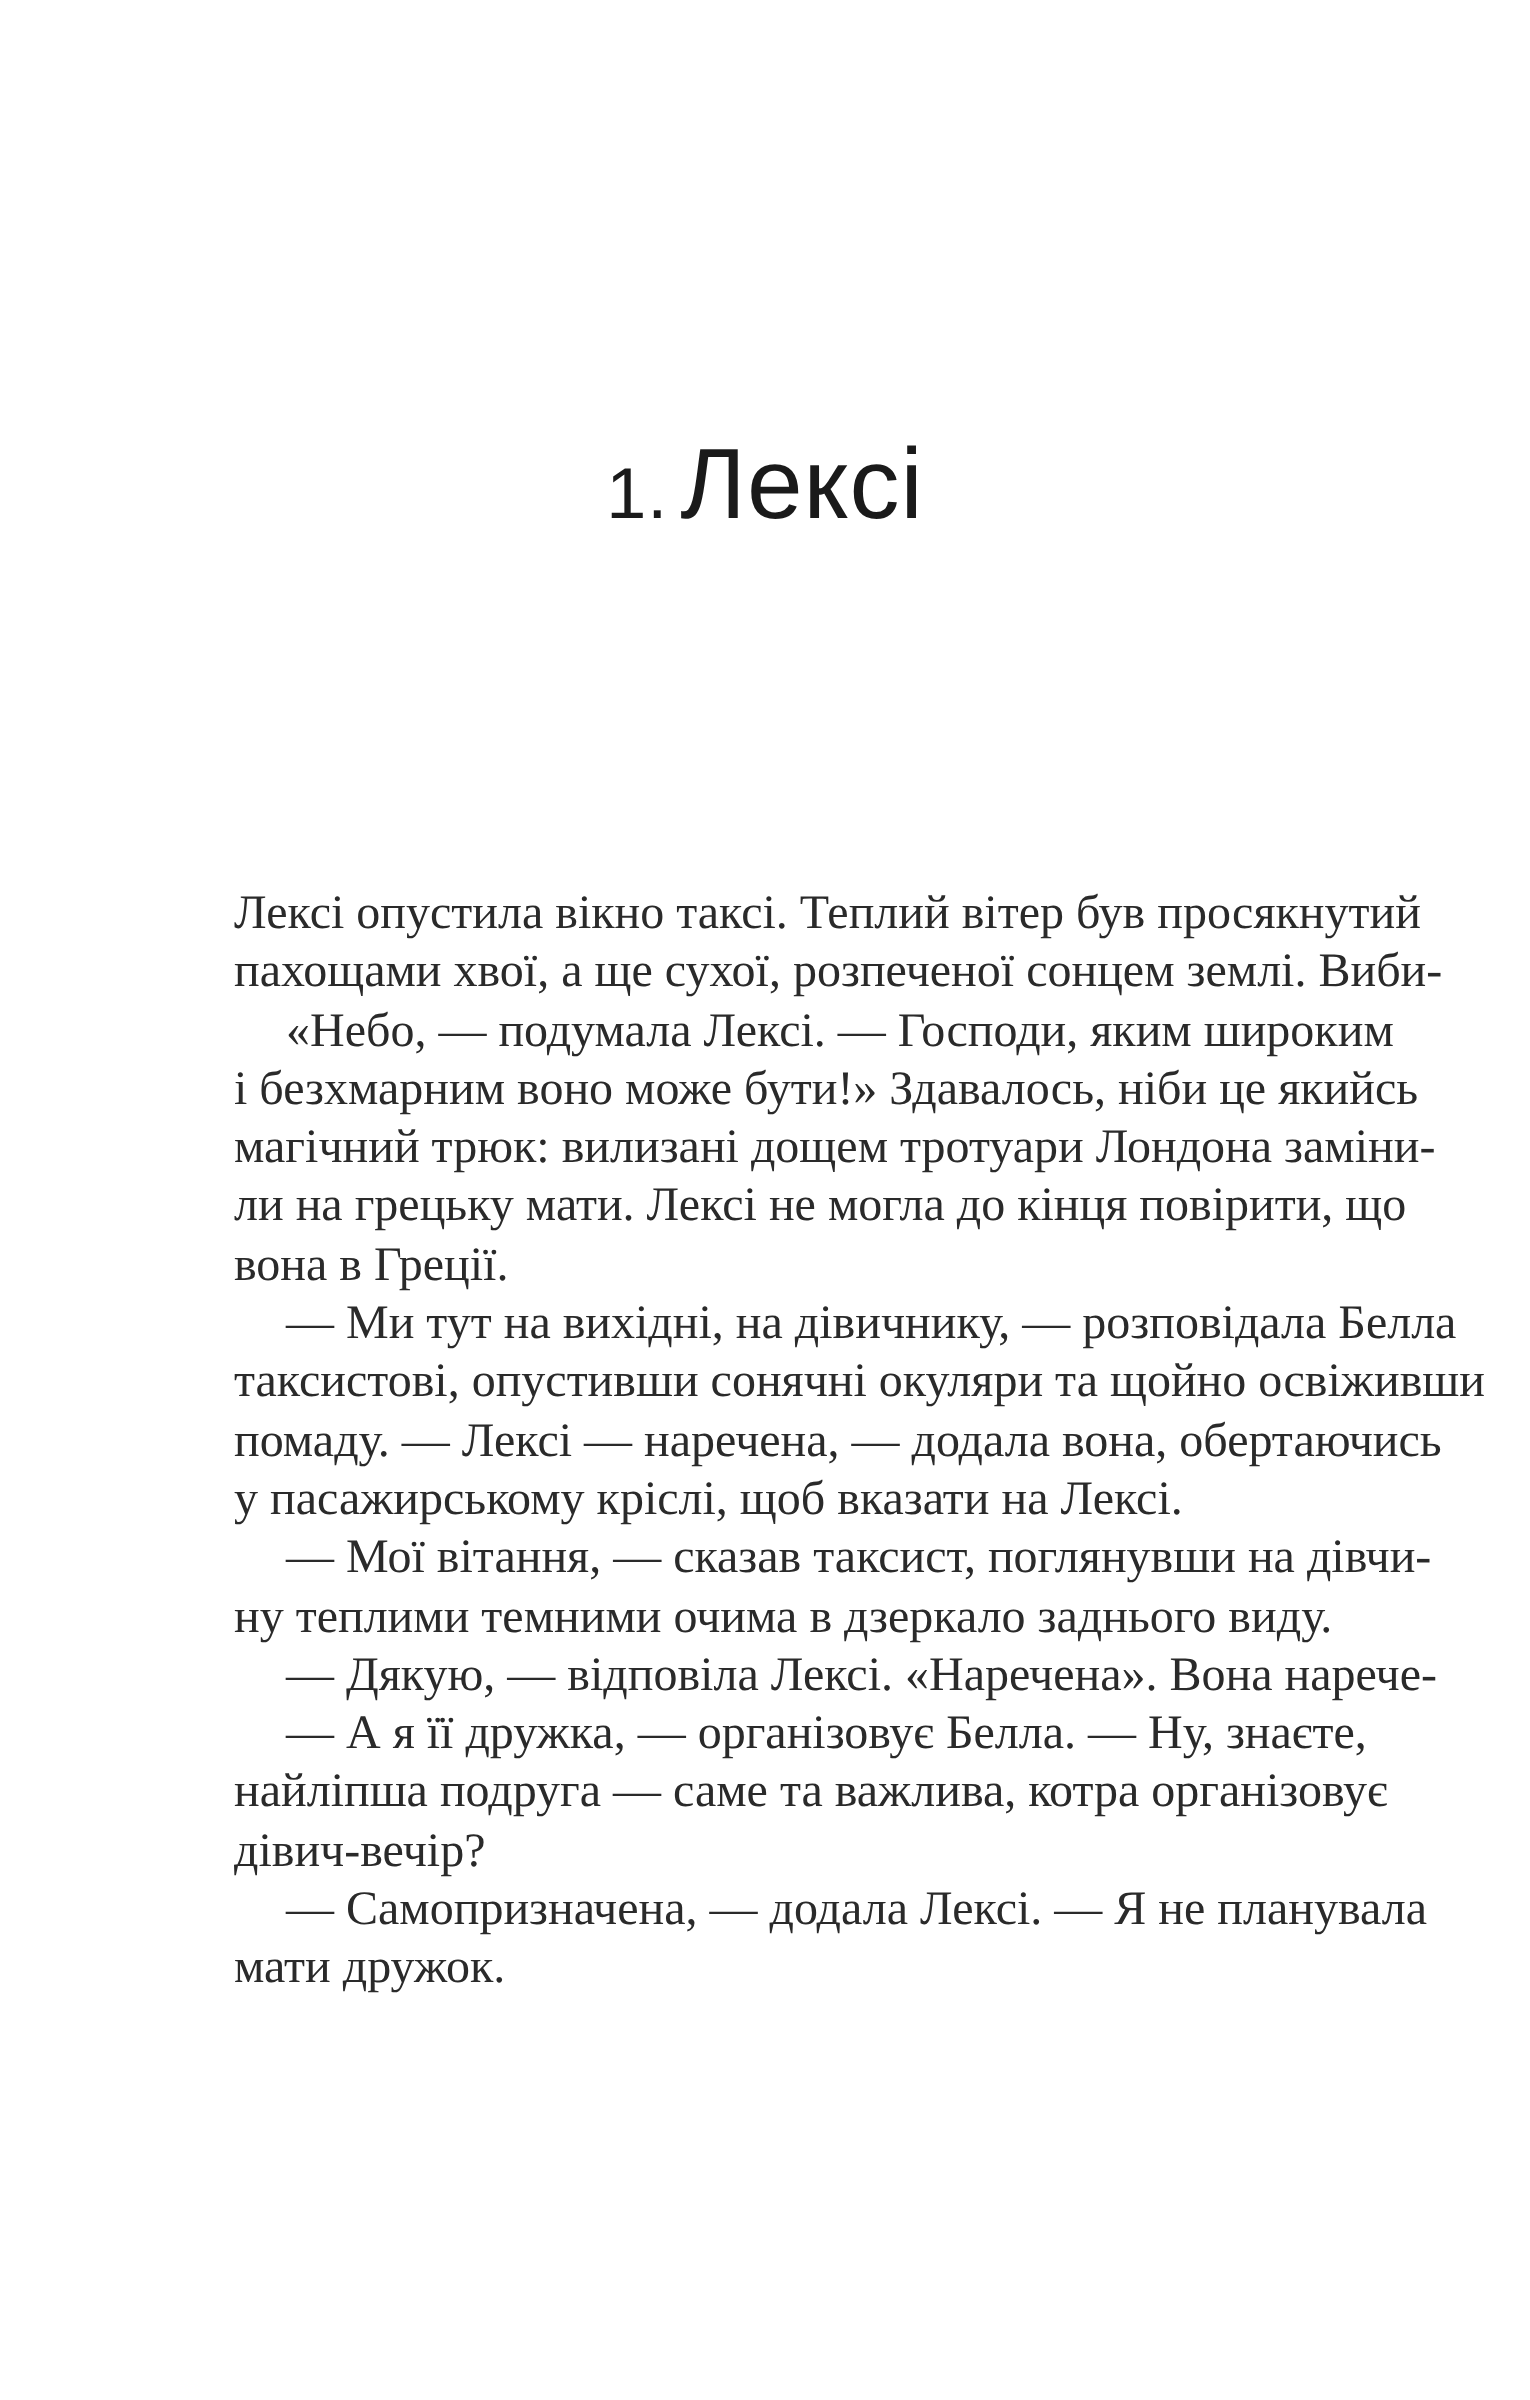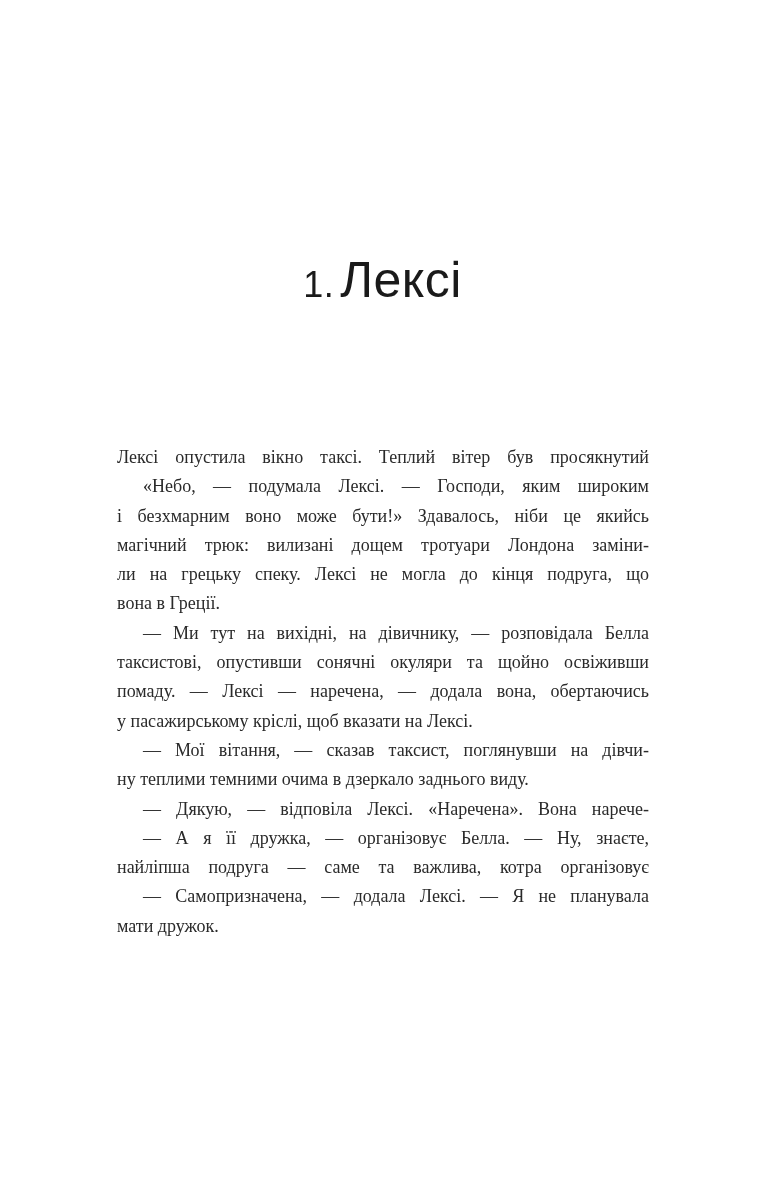--- a/index.html
+++ b/index.html
@@ -2,52 +2,54 @@
 <html><head>
 <meta charset="utf-8">
 <style>
   html, body { margin: 0; padding: 0; background: #ffffff; }
   body { width: 765px; height: 1200px; position: relative; overflow: hidden; }
   .page { position: absolute; left: 0; top: 0; width: 765px; height: 1200px; background: #fff; }
   .chapter-title {
     position: absolute; left: 0; width: 765px; top: 212px;
     text-align: center; color: #1a1a1a;
     font-family: "Liberation Sans", "DejaVu Sans", sans-serif;
-    font-size: 50px; line-height: 60px; letter-spacing: 0.5px; margin-top: 38px;
+    font-size: 50px; line-height: 60px; letter-spacing: 0.5px;
   }
   .chapter-title .num { font-size: 36px; margin-right: 6px; }
   .body-text {
     position: absolute; left: 117px; top: 443px; width: 532px;
     font-family: "Liberation Serif", "DejaVu Serif", serif;
-    font-size: 18px; line-height: 29.3px; color: #2a2a2a;
+    font-size: 24px; line-height: 29.3px; color: #2a2a2a;
   }
   .line { white-space: nowrap; display: block; text-align: justify; text-align-last: justify; height: 29.3px; }
   .line.last { text-align-last: left; }
   .line.indent { padding-left: 26px; font-family: Liberation Serif, serif; }
 </style>
 </head>
 <body>
 
 <div class="page">
   <div class="chapter-title">
     <span class="num">1.</span><span>Лексі</span>
   </div>
 
   <div class="body-text" id="body">
       <span class="line">Лексі опустила вікно таксі. Теплий вітер був просякнутий</span>
+      <span class="line">пахощами хвої, а ще сухої, розпеченої сонцем землі. Виби-</span>
       <span class="line indent">«Небо, — подумала Лексі. — Господи, яким широким</span>
       <span class="line">і безхмарним воно може бути!» Здавалось, ніби це якийсь</span>
       <span class="line">магічний трюк: вилизані дощем тротуари Лондона заміни-</span>
-      <span class="line">ли на грецьку спеку. Лексі не могла до кінця подруга, що</span>
+      <span class="line">ли на грецьку мати. Лексі не могла до кінця повірити, що</span>
       <span class="line last">вона в Греції.</span>
       <span class="line indent">— Ми тут на вихідні, на дівичнику, — розповідала Белла</span>
       <span class="line">таксистові, опустивши сонячні окуляри та щойно освіживши</span>
       <span class="line">помаду. — Лексі — наречена, — додала вона, обертаючись</span>
       <span class="line last">у пасажирському кріслі, щоб вказати на Лексі.</span>
       <span class="line indent">— Мої вітання, — сказав таксист, поглянувши на дівчи-</span>
       <span class="line last">ну теплими темними очима в дзеркало заднього виду.</span>
       <span class="line indent">— Дякую, — відповіла Лексі. «Наречена». Вона нарече-</span>
       <span class="line indent">— А я її дружка, — організовує Белла. — Ну, знаєте,</span>
       <span class="line">найліпша подруга — саме та важлива, котра організовує</span>
+      <span class="line last">дівич-вечір?</span>
       <span class="line indent">— Самопризначена, — додала Лексі. — Я не планувала</span>
       <span class="line last">мати дружок.</span>
     </div>
 </div>
 
 </body></html>

